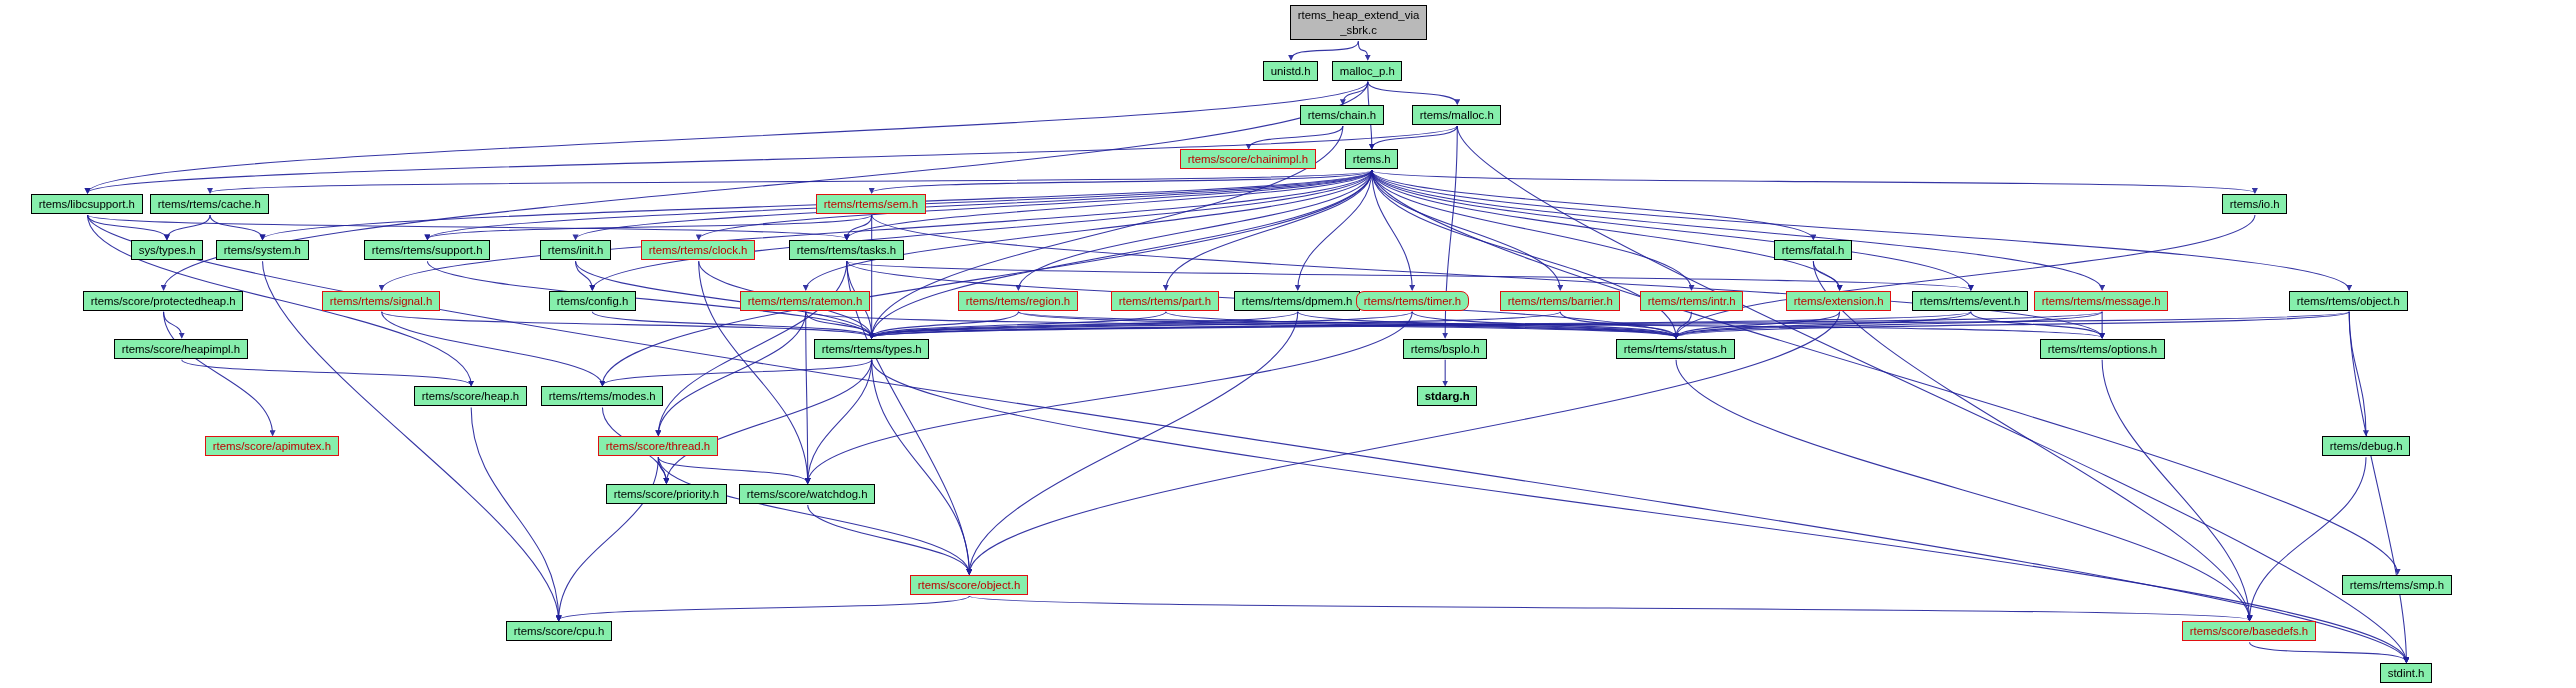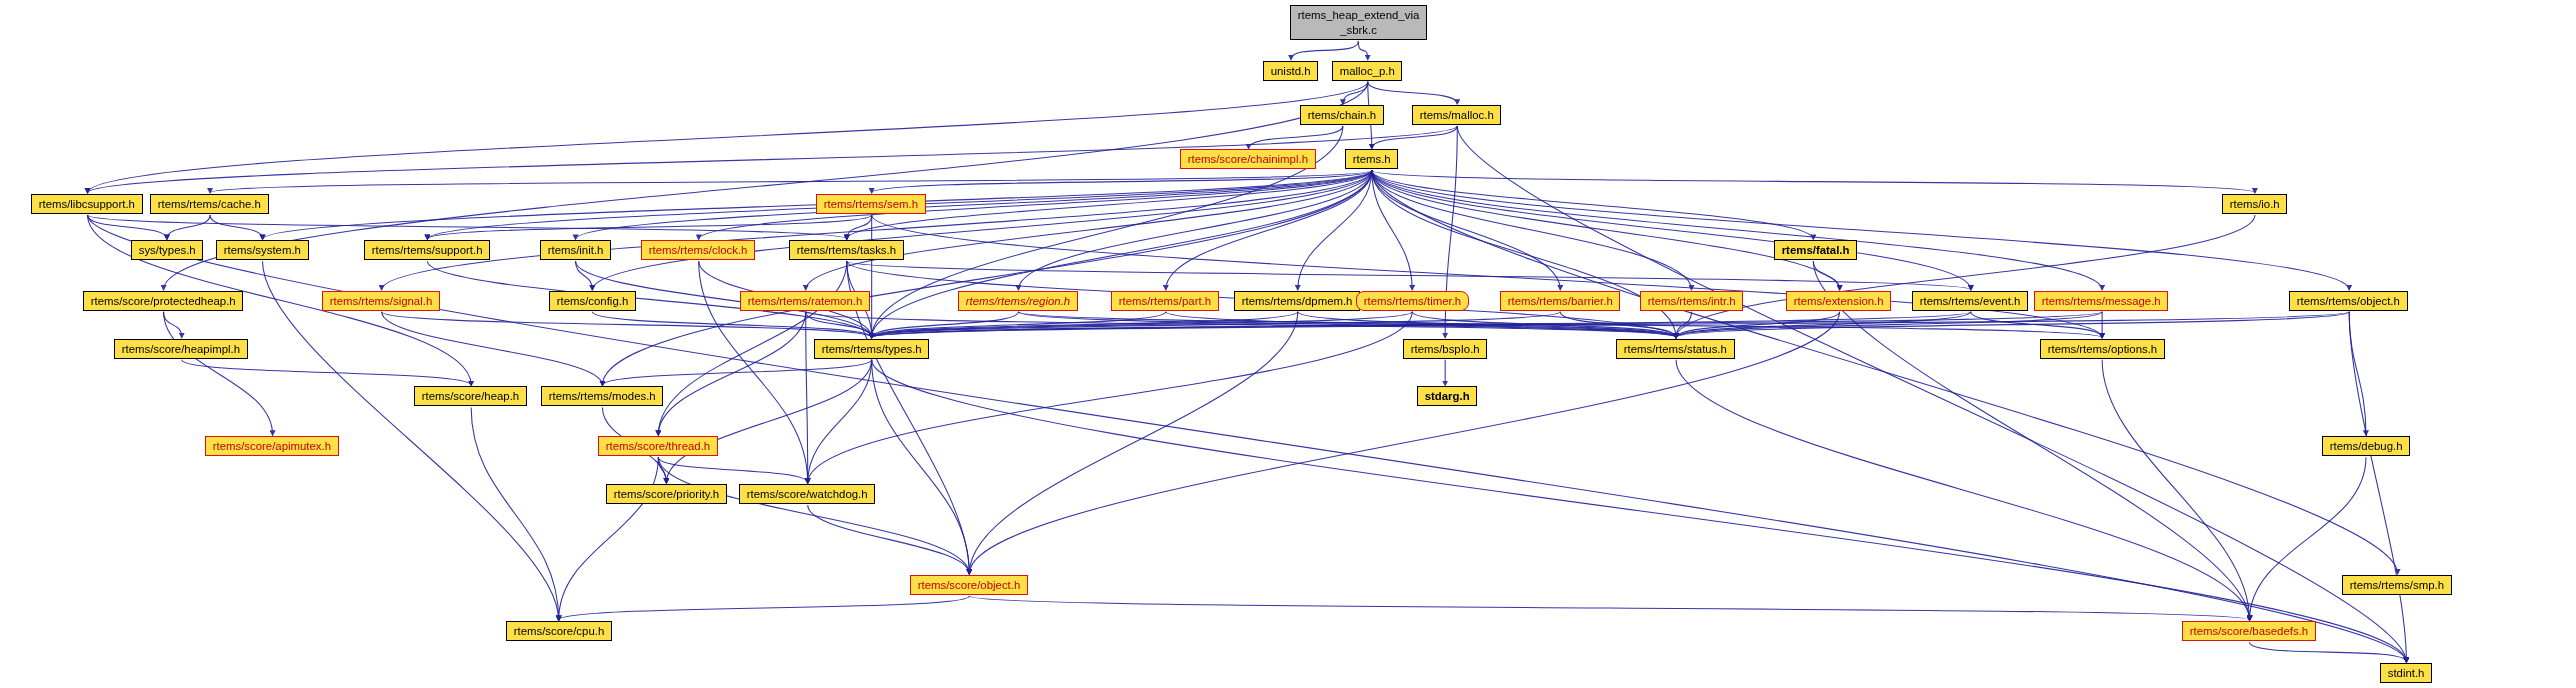--- a/index.html
+++ b/index.html
@@ -3,21 +3,21 @@
 <meta charset="utf-8">
 <style>
   html,body{margin:0;padding:0;background:#ffffff;}
   body{width:2576px;height:689px;font-family:"Liberation Sans",sans-serif;}
   #graph{position:relative;width:2576px;height:684px;overflow:hidden;background:#ffffff;}
   #edges{position:absolute;left:0;top:0;width:2576px;height:689px;z-index:1;}
   .node{
     position:absolute;
     box-sizing:border-box;
     border:1.3px solid #000000;
-    background:#fde047;
+    background:#86efac;
     color:#000000;
     padding:2px 6.7px;
     font-size:11.4px;
     line-height:1.25;
     text-align:center;
     white-space:nowrap;
     z-index:2;
   }
   .node.red{border-color:#e01010;color:#c00000;text-align:center;}
   .node.root{background:#b9b9b9;color:#000000;}
@@ -197,36 +197,36 @@
     </div>
     <div class="node" style="left: 540px; top: 240px;">
       <div>rtems/init.h</div>
     </div>
     <div class="node red" style="left: 641px; top: 240px;">
       <div>rtems/rtems/clock.h</div>
     </div>
     <div class="node" style="left: 789px; top: 240px;">
       <div>rtems/rtems/tasks.h</div>
     </div>
-    <div class="node" style="left: 1774px; top: 240px; font-weight: bold;">
+    <div class="node" style="left: 1774px; top: 240px;">
       <div>rtems/fatal.h</div>
     </div>
     <div class="node" style="left: 83px; top: 291px;">
       <div>rtems/score/protectedheap.h</div>
     </div>
     <div class="node red" style="left: 322px; top: 291px;">
       <div>rtems/rtems/signal.h</div>
     </div>
     <div class="node" style="left: 549px; top: 291px;">
       <div>rtems/config.h</div>
     </div>
     <div class="node red" style="left: 740px; top: 291px;">
       <div>rtems/rtems/ratemon.h</div>
     </div>
-    <div class="node red" style="left: 958px; top: 291px; font-style: italic;">
+    <div class="node red" style="left: 958px; top: 291px;">
       <div>rtems/rtems/region.h</div>
     </div>
     <div class="node red" style="left: 1111px; top: 291px;">
       <div>rtems/rtems/part.h</div>
     </div>
     <div class="node" style="left: 1234px; top: 291px;">
       <div>rtems/rtems/dpmem.h</div>
     </div>
     <div class="node red" style="left: 1356px; top: 291px; border-radius: 8px;">
       <div>rtems/rtems/timer.h</div>

